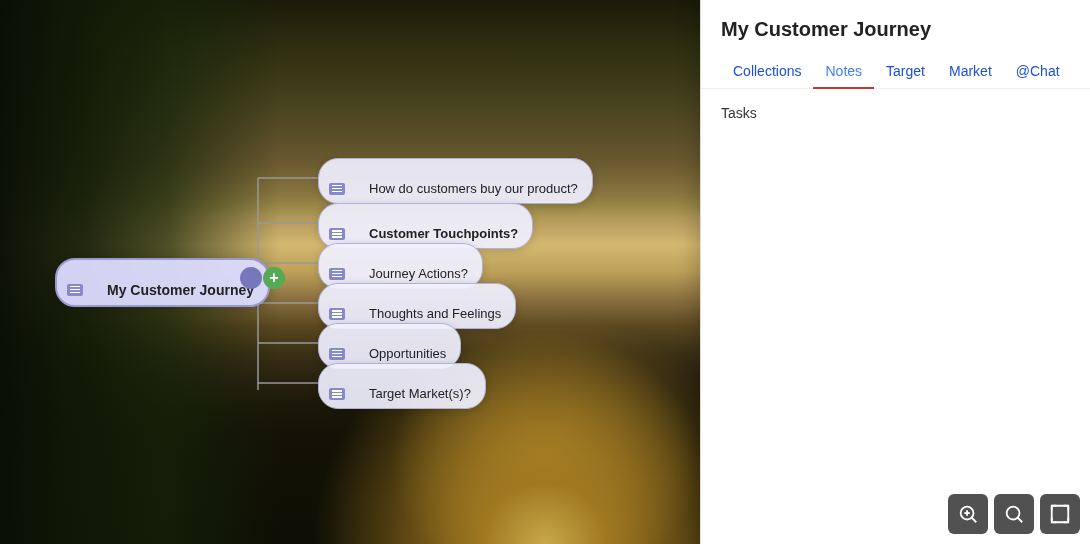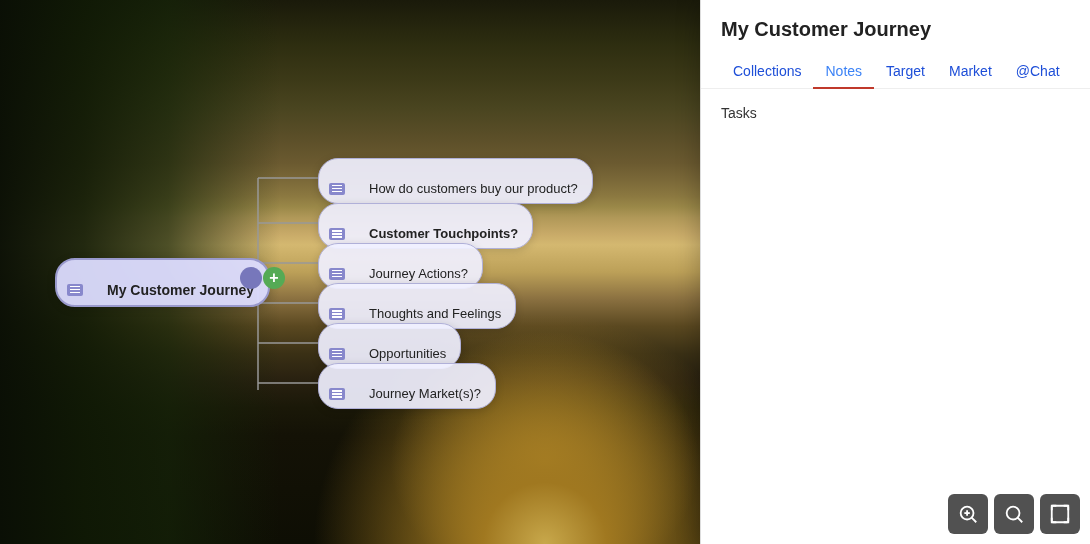--- a/index.html
+++ b/index.html
@@ -305,21 +305,21 @@
     <span>Thoughts and Feelings</span>
   </div>
 
   <div class="node" style="left:318px; top:323px;">
     <span class="node-icon"></span>
     <span>Opportunities</span>
   </div>
 
   <div class="node" style="left:318px; top:363px;">
     <span class="node-icon"></span>
-    <span>Journey Market(s)?</span>
+    <span>Target Market(s)?</span>
   </div>
 </div>
 
 <div class="panel">
   <div class="panel-header">
     <div class="panel-title">My Customer Journey</div>
     <div class="panel-tabs">
       <div class="tab-item">Collections</div>
       <div class="tab-item active">Notes</div>
       <div class="tab-item">Target</div>

